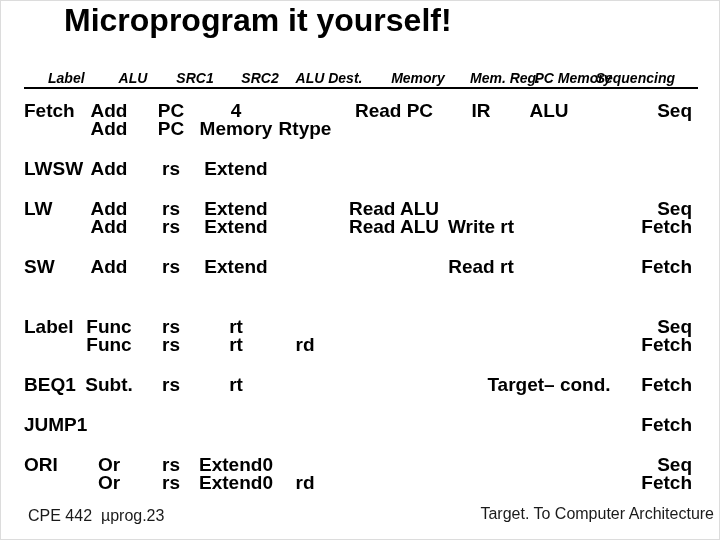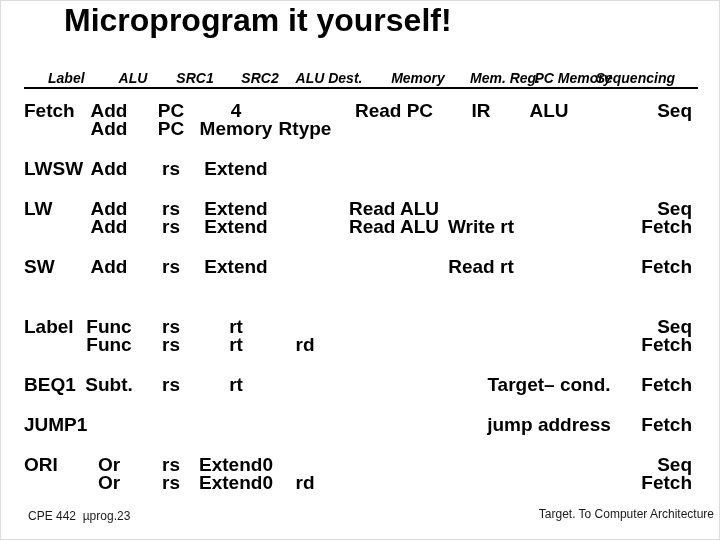--- a/index.html
+++ b/index.html
@@ -42,21 +42,21 @@
   .c-src1   {left:171px;transform:translateX(-50%);}
   .c-src2   {left:236px;transform:translateX(-50%);}
   .c-dest   {left:305px;transform:translateX(-50%);}
   .c-memory {left:394px;transform:translateX(-50%);}
   .c-reg    {left:481px;transform:translateX(-50%);}
   .c-pcwrite{left:549px;transform:translateX(-50%);}
   .c-seq    {left:auto;right:28px;}
   .header-row .c-seq{right:23px;}
   .footer{
     position:absolute;
-    font-size:12px;line-height:12px;font-weight:normal;
+    font-size:16px;line-height:12px;font-weight:normal;
     white-space:pre;color:#1a1a1a;
   }
   .footer-left{left:28px;top:510px;}
   .footer-right{right:6px;top:508px;}
 </style>
 </head>
 <body>
 
 <div id="slide">
   <div class="title">Microprogram it yourself!</div>
@@ -150,21 +150,20 @@
           <span class="cell c-alu">Subt.</span>
           <span class="cell c-src1">rs</span>
           <span class="cell c-src2">rt</span>
           <span class="cell c-pcwrite">Target– cond.</span>
           <span class="cell c-seq">Fetch</span>
         </div>
       </div>
       <div class="row">
         <div class="line">
           <span class="cell c-label">JUMP1</span>
-          <span class="cell c-pcwrite">jump address</span>
           <span class="cell c-seq">Fetch</span>
         </div>
       </div>
       <div class="row">
         <div class="line">
           <span class="cell c-label">ORI</span>
           <span class="cell c-alu">Or</span>
           <span class="cell c-src1">rs</span>
           <span class="cell c-src2">Extend0</span>
           <span class="cell c-seq">Seq</span>

